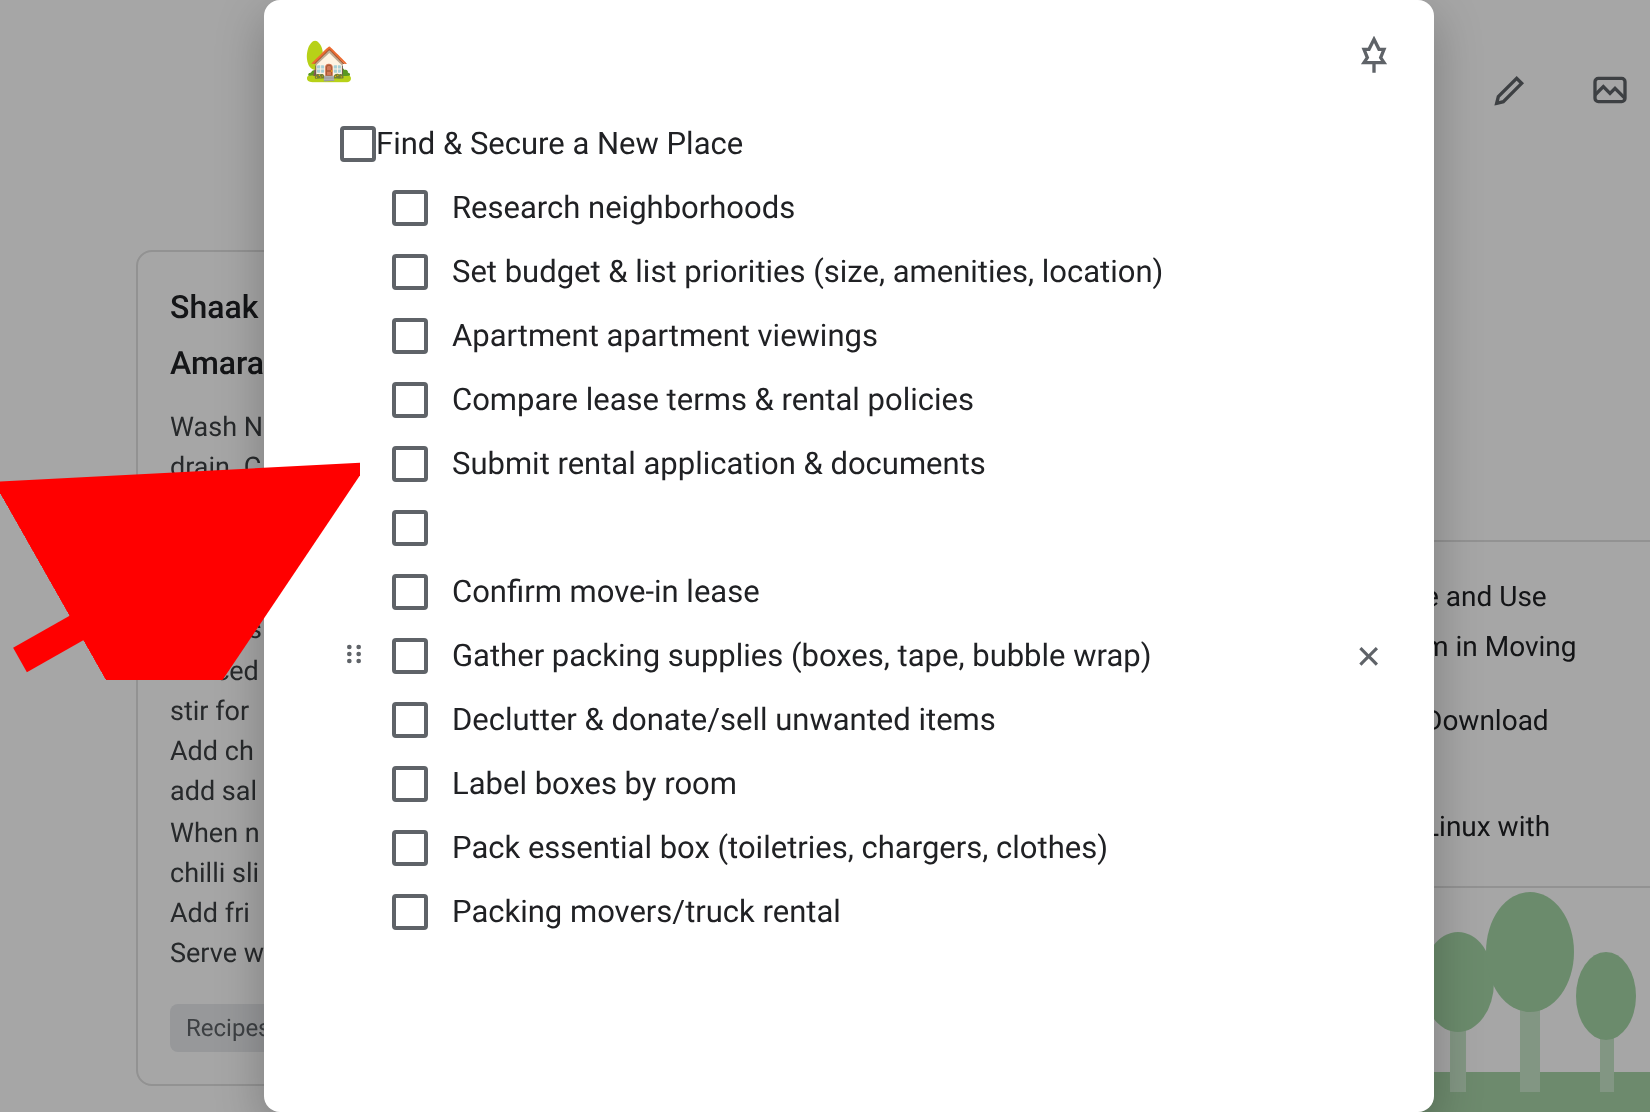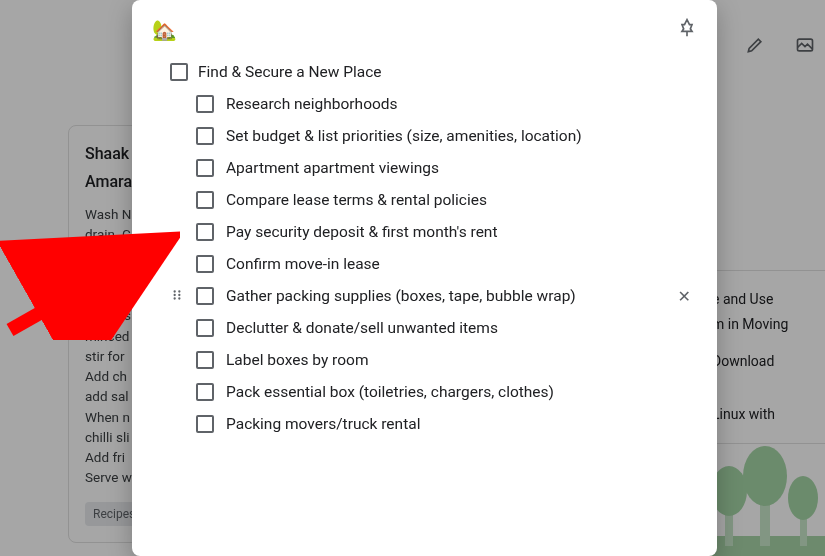--- a/index.html
+++ b/index.html
@@ -134,21 +134,20 @@
     .house-emoji {
       font-size: 20px;
     }
     .pin-icon {
       color: #5f6368;
       cursor: pointer;
     }
     .section {
       display: flex;
       align-items: flex-end;
-      gap: 10px;
       padding: 7px 0 7px 18px;
     }
     .section-checkbox, .item-checkbox {
       width: 18px;
       height: 18px;
       flex-shrink: 0;
       cursor: pointer;
     }
     .checkbox-box {
       width: 18px;
@@ -315,21 +314,26 @@
   <div class="item">
     <div class="item-checkbox">
         <div class="checkbox-box"></div>
       </div>
     <span class="item-label">Compare lease terms &amp; rental policies</span>
   </div>
   <div class="item">
     <div class="item-checkbox">
         <div class="checkbox-box"></div>
       </div>
-    <span class="item-label">Pay security deposit &amp; first month's rent</span>
+    <span class="item-label">Submit rental application &amp; documents</span>
+  </div>
+  <div class="item">
+    <div class="item-checkbox">
+        <div class="checkbox-box"></div>
+      </div>
   </div>
   <div class="item">
     <div class="item-checkbox">
         <div class="checkbox-box"></div>
       </div>
     <span class="item-label">Confirm move-in lease</span>
   </div>
 
   <div class="item hover-row">
     <span class="drag-handle">

